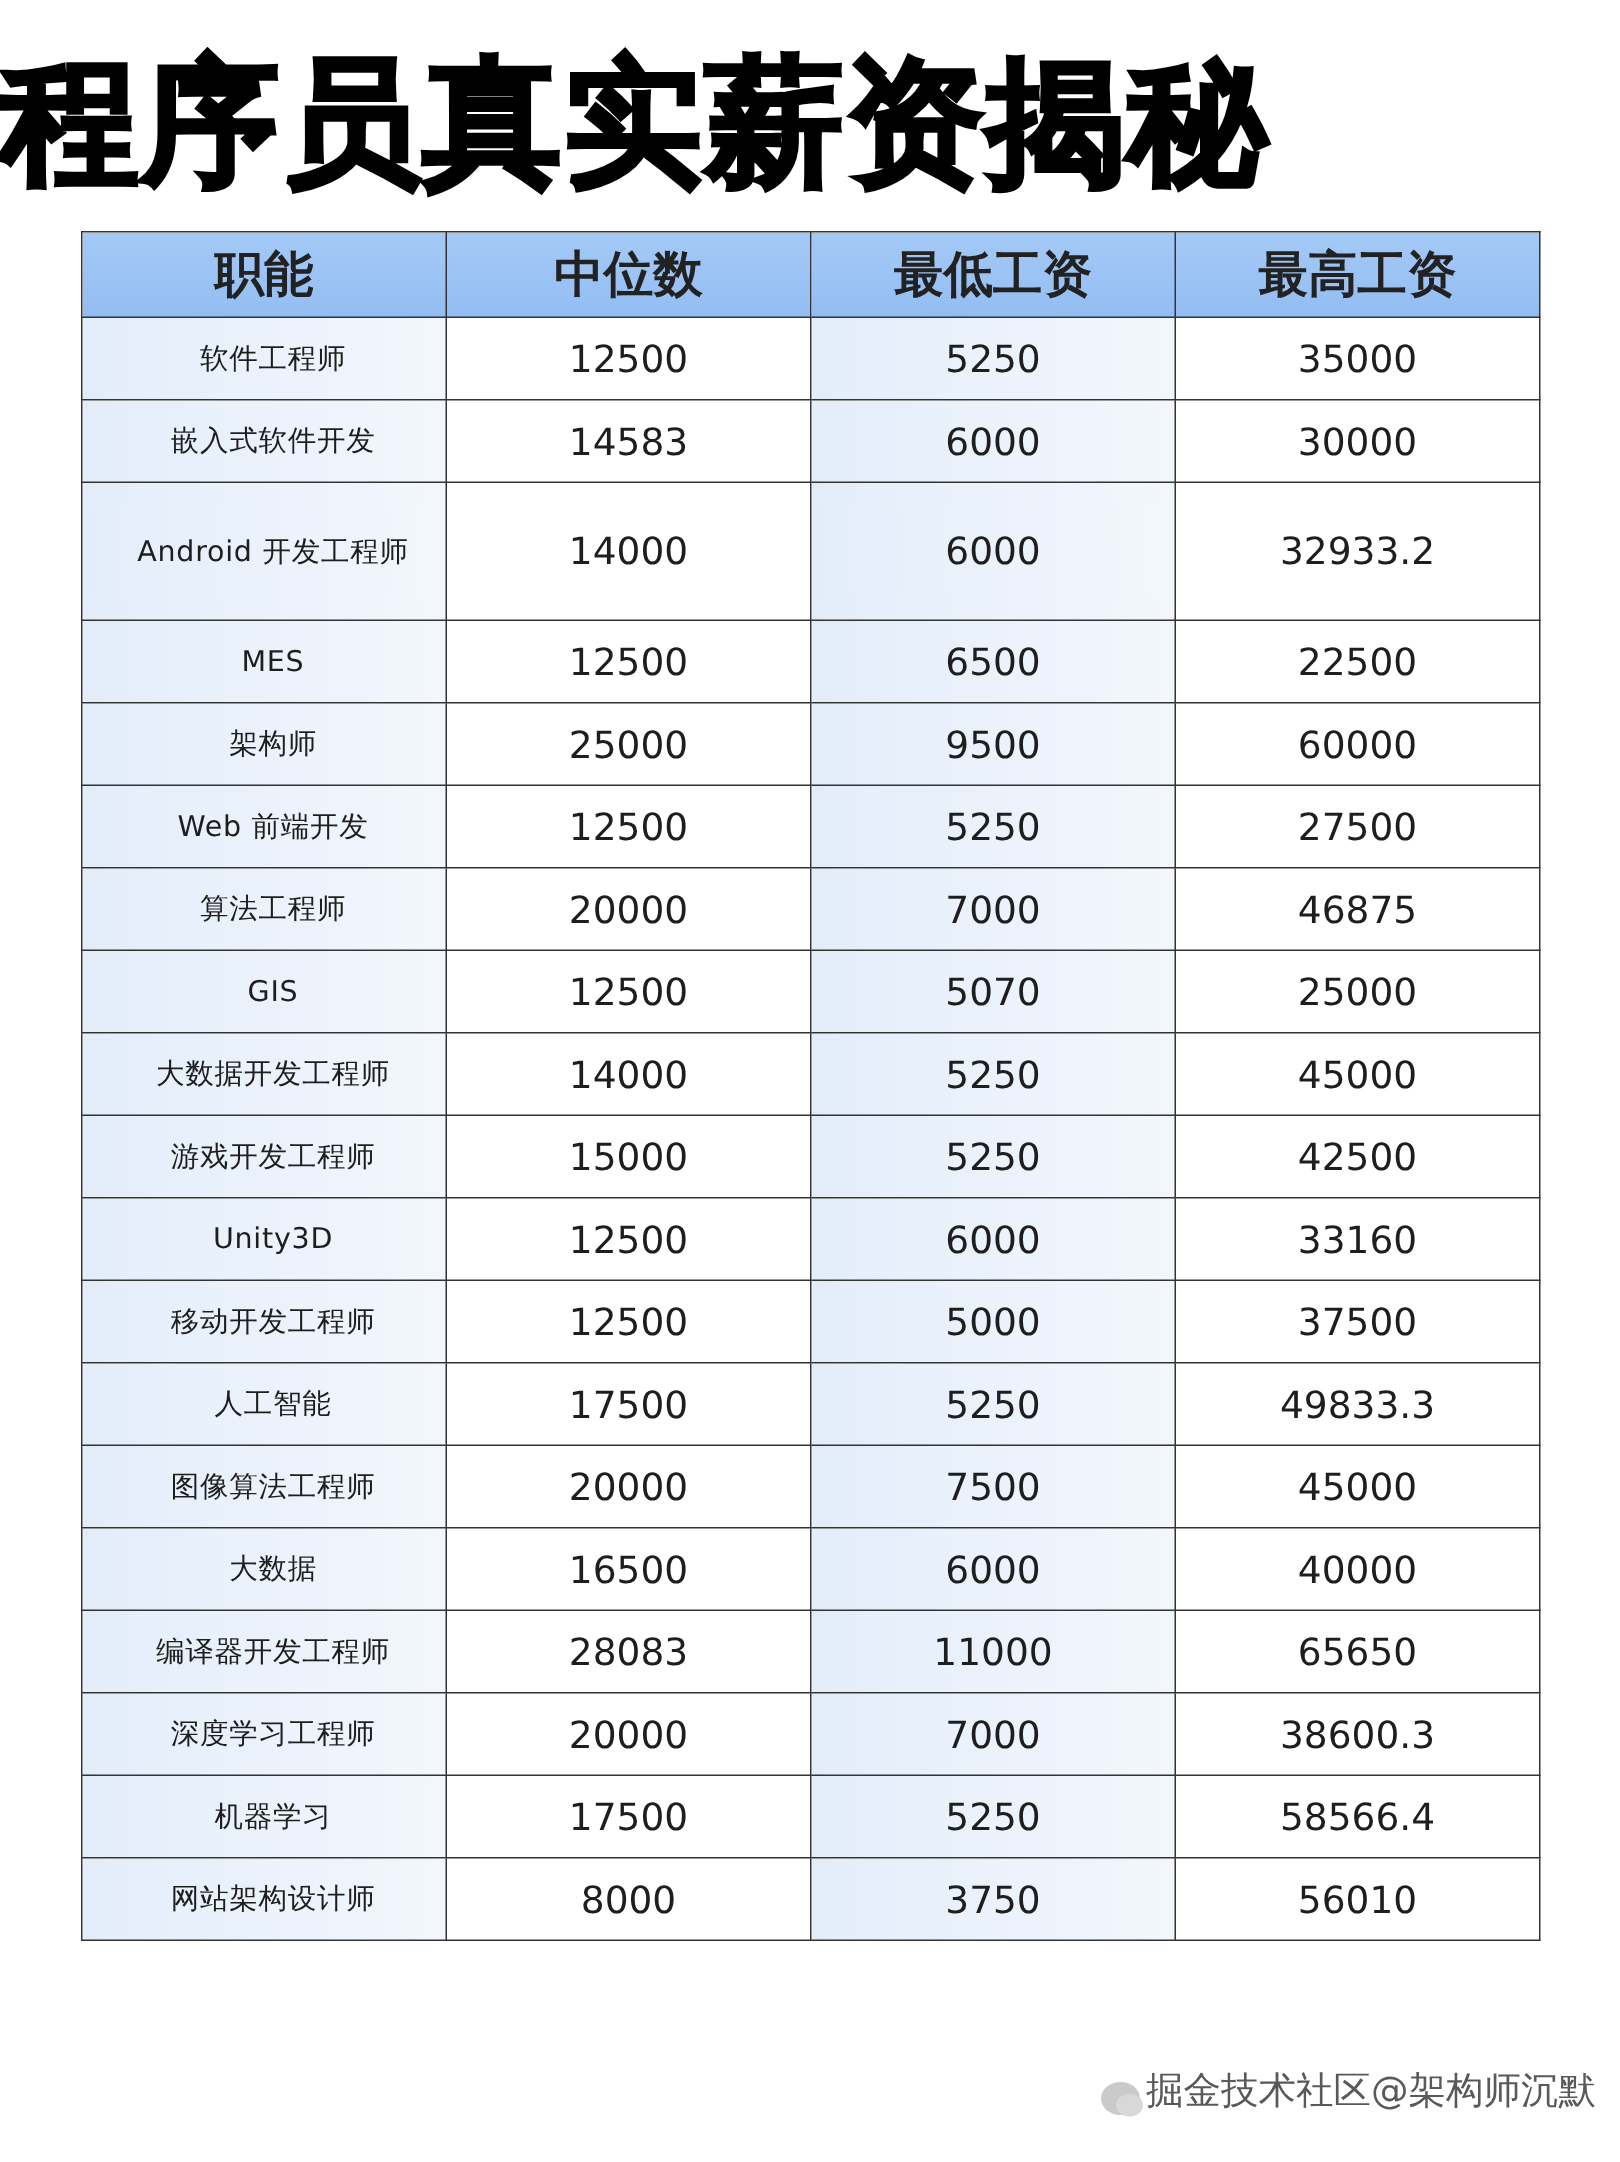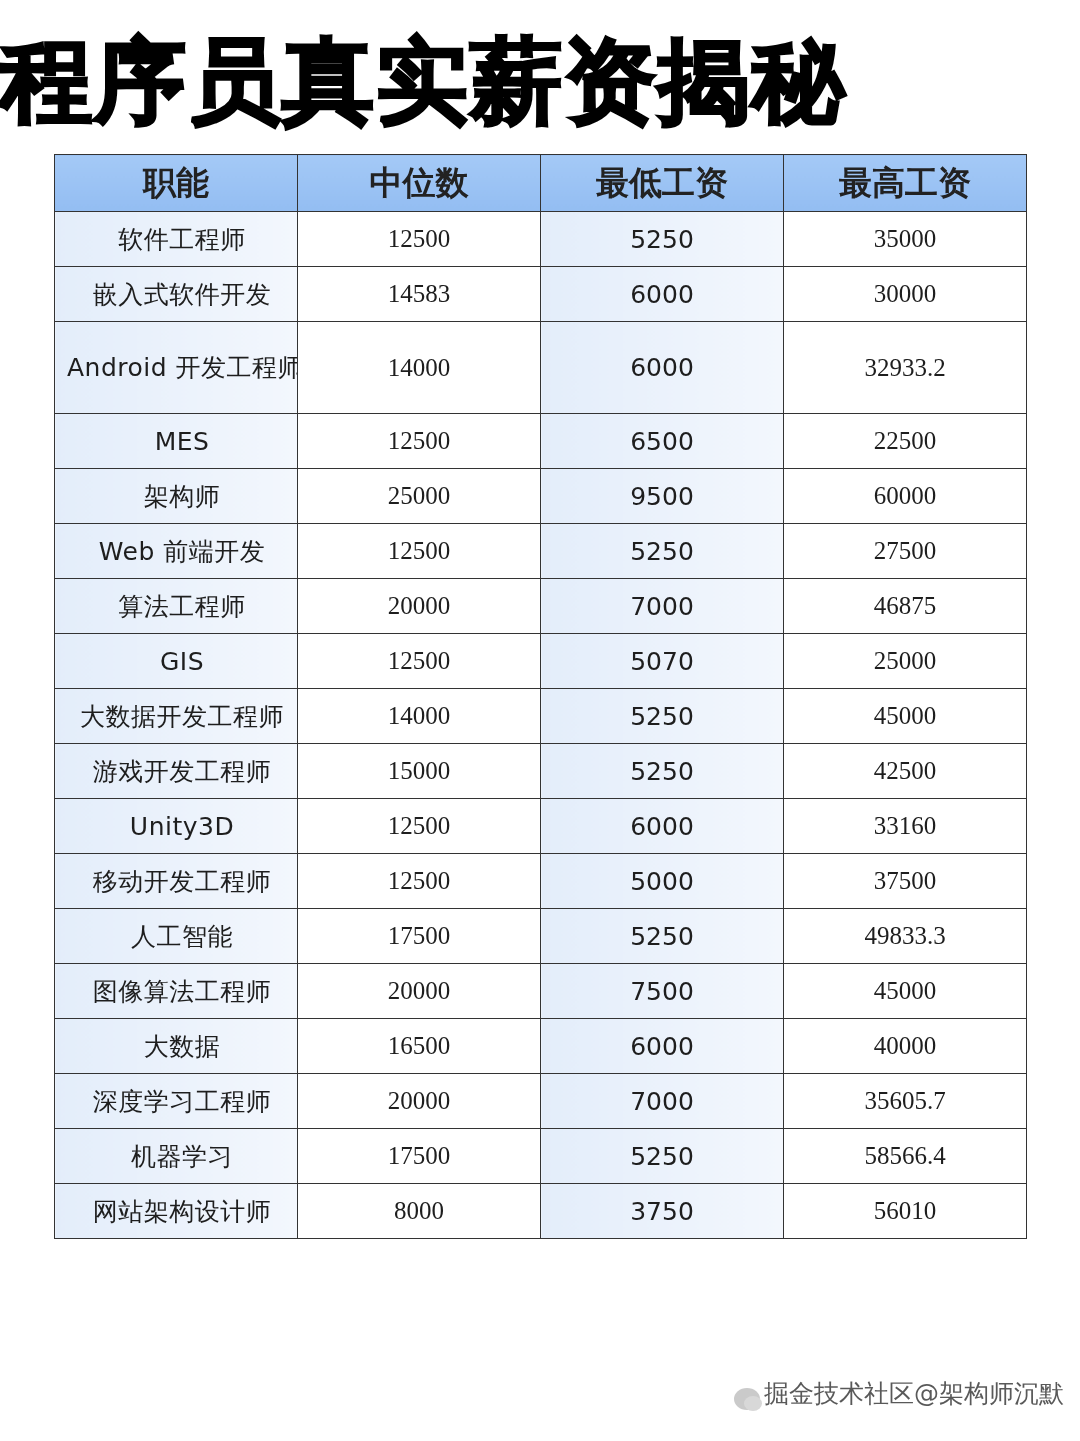--- a/index.html
+++ b/index.html
@@ -20,22 +20,22 @@
     border: 1.5px solid #333; text-align: center; vertical-align: middle;
     padding: 0; overflow: hidden; white-space: nowrap;
   }
   table.salary th {
     height: 56px; background: linear-gradient(#a4c9f6, #93bdf2);
     font-size: 33px; font-weight: bold; color: #222;
   }
   table.salary td { height: 54px; font-size: 25px; color: #1e1e1e; }
   table.salary tr.tall td { height: 91px; margin-top: 48px; }
   table.salary td.tint { background: linear-gradient(90deg, #e3edfa, #f3f7fd); }
-  table.salary td.plain { background: #ffffff; font-family: Liberation Serif, serif; }
-  table.salary td.role { font-size: 25px; letter-spacing: 0.5px; padding-left: 12px; }
+  table.salary td.plain { background: #ffffff; }
+  table.salary td.role { font-size: 19px; letter-spacing: 0.5px; padding-left: 12px; }
   .watermark {
     position: absolute; left: 734px; top: 1376px; height: 34px;
     display: flex; align-items: flex-end; gap: 4px;
     font-size: 25px; color: #222; opacity: 0.75;
     text-shadow: 0 0 2px #fff, 0 0 2px #fff;
   }
   .watermark .wm-icon {
     width: 26px; height: 22px; border-radius: 50%; background: #9a9a9a; opacity: 0.7;
     position: relative;
   }
@@ -149,24 +149,30 @@
         <td class="tint">7500</td>
         <td class="plain">45000</td>
       </tr>
       <tr>
         <td class="tint role">大数据</td>
         <td class="plain">16500</td>
         <td class="tint">6000</td>
         <td class="plain">40000</td>
       </tr>
       <tr>
+        <td class="tint role">编译器开发工程师</td>
+        <td class="plain">28083</td>
+        <td class="tint">11000</td>
+        <td class="plain">65650</td>
+      </tr>
+      <tr>
         <td class="tint role">深度学习工程师</td>
         <td class="plain">20000</td>
         <td class="tint">7000</td>
-        <td class="plain">35605.7</td>
+        <td class="plain">38600.3</td>
       </tr>
       <tr>
         <td class="tint role">机器学习</td>
         <td class="plain">17500</td>
         <td class="tint">5250</td>
         <td class="plain">58566.4</td>
       </tr>
       <tr>
         <td class="tint role">网站架构设计师</td>
         <td class="plain">8000</td>

